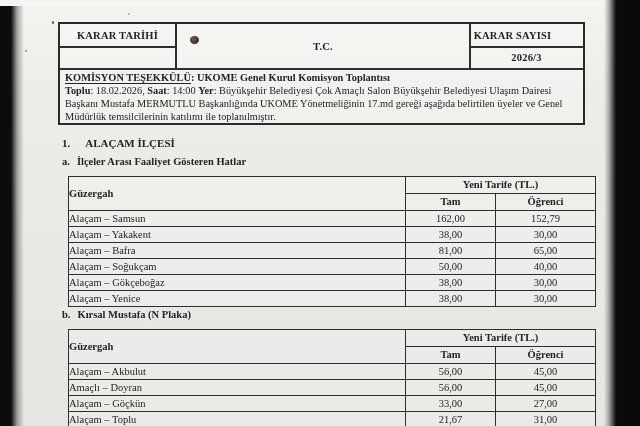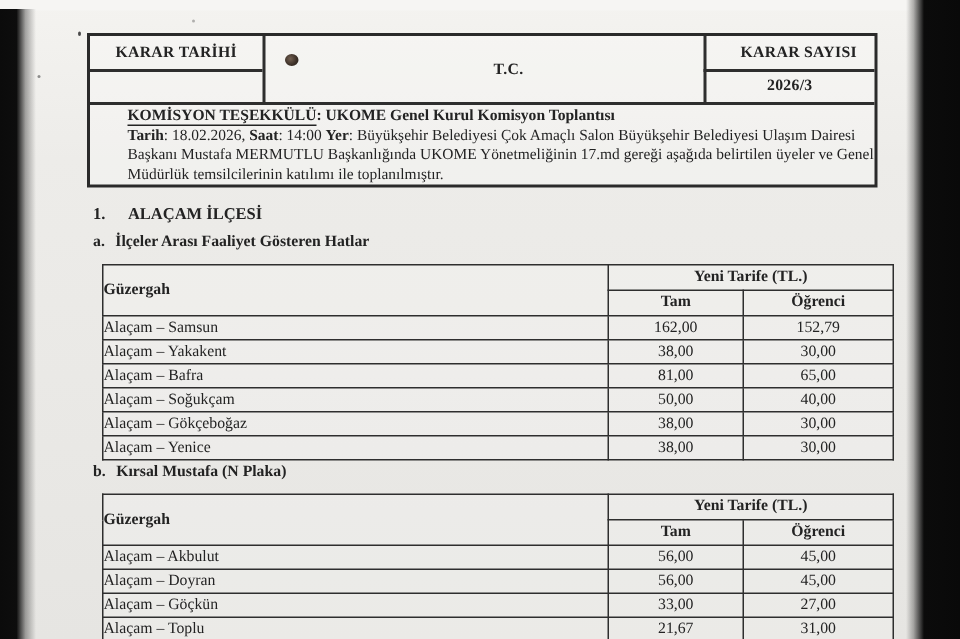--- a/index.html
+++ b/index.html
@@ -18,25 +18,25 @@
      background:radial-gradient(circle at 40% 40%,#6b5748 0%,#33261d 55%,#17100c 100%);opacity:.95;}
 
   
   .hdr{position:absolute;left:58px;top:22px;width:527px;height:103px;
        border:2px solid #2a2a2a;box-sizing:border-box;background:rgba(255,255,255,0.25);}
   .hline,.vline{position:absolute;background:#2e2e2e;}
   .cell{position:absolute;display:flex;align-items:center;justify-content:center;
         font-weight:bold;font-size:10.5px;letter-spacing:.2px;}
   .c-tl{left:0;top:0;width:115px;height:22px;}
   .c-tv{left:0;top:23px;width:115px;height:21px;}
-  .c-mid{left:116px;top:0;width:294px;height:44px;flex-direction:column;line-height:13px;text-align:center;margin-left:16px;}
-  .c-sl{left:416px;top:0;width:113px;height:22px;}
+  .c-mid{left:116px;top:0;width:294px;height:44px;flex-direction:column;line-height:13px;text-align:center;}
+  .c-sl{left:396px;top:0;width:113px;height:22px;}
   .c-sv{left:410px;top:23px;width:113px;height:21px;}
   .komisyon{position:absolute;left:0;top:46px;width:523px;padding:1px 19px 0 5px;box-sizing:border-box;
-            font-size:10.4px;line-height:13px;margin-left:20px;}
+            font-size:10.4px;line-height:13px;}
   .kom-label{font-weight:bold;border-bottom:1.5px solid #232323;}
   .kom-rest{font-weight:bold;}
   .meeting{font-size:10.3px;line-height:13px;font-weight:normal;}
   .meeting b{font-weight:bold;}
 
   
   .sec1{position:absolute;left:62px;top:137px;font-weight:bold;font-size:11px;display:flex;gap:15px;}
   .seca{position:absolute;left:62px;top:156px;font-weight:bold;font-size:10.5px;display:flex;gap:7px;}
   .secb{position:absolute;left:62px;top:309px;font-weight:bold;font-size:10.5px;display:flex;gap:7px;}
 
@@ -77,21 +77,21 @@
       <div class="emblem"></div>
       <div class="cell c-mid">
         <span>T.C.</span>
       </div>
 
       <div class="cell c-sl">KARAR SAYISI</div>
       <div class="cell c-sv">2026/3</div>
 
       <div class="komisyon">
         <div><span class="kom-label">KOMİSYON TEŞEKKÜLÜ</span><span class="kom-rest">: UKOME Genel Kurul Komisyon Toplantısı</span></div>
-        <div class="meeting"><b>Tarih</b><span>: 18.02.2026, </span><b>Saat</b><span>: 14:00 </span><b>Yer</b><span>: Büyükşehir Belediyesi Çok Amaçlı Salon Büyükşehir Belediyesi Ulaşım Dairesi Başkanı Mustafa MERMUTLU Başkanlığında UKOME Yönetmeliğinin 17.md gereği aşağıda belirtilen üyeler ve Genel Müdürlük temsilcilerinin katılımı ile toplanılmıştır.</span></div>
+        <div class="meeting"><b>Toplu</b><span>: 18.02.2026, </span><b>Saat</b><span>: 14:00 </span><b>Yer</b><span>: Büyükşehir Belediyesi Çok Amaçlı Salon Büyükşehir Belediyesi Ulaşım Dairesi Başkanı Mustafa MERMUTLU Başkanlığında UKOME Yönetmeliğinin 17.md gereği aşağıda belirtilen üyeler ve Genel Müdürlük temsilcilerinin katılımı ile toplanılmıştır.</span></div>
       </div>
     </div>
 
     <div class="sec1">
       <span>1.</span>
       <span>ALAÇAM İLÇESİ</span>
     </div>
     <div class="seca">
       <span>a.</span>
       <span>İlçeler Arası Faaliyet Gösteren Hatlar</span>
@@ -168,21 +168,21 @@
           <th>Öğrenci</th>
         </tr>
       </thead>
       <tbody>
         <tr>
             <td class="route-cell">Alaçam – Akbulut</td>
             <td class="num">56,00</td>
             <td class="num">45,00</td>
           </tr>
         <tr>
-            <td class="route-cell">Alaçam – Doyran</td>
+            <td class="route-cell">Amaçlı – Doyran</td>
             <td class="num">56,00</td>
             <td class="num">45,00</td>
           </tr>
         <tr>
             <td class="route-cell">Alaçam – Göçkün</td>
             <td class="num">33,00</td>
             <td class="num">27,00</td>
           </tr>
         <tr>
             <td class="route-cell">Alaçam – Toplu</td>

